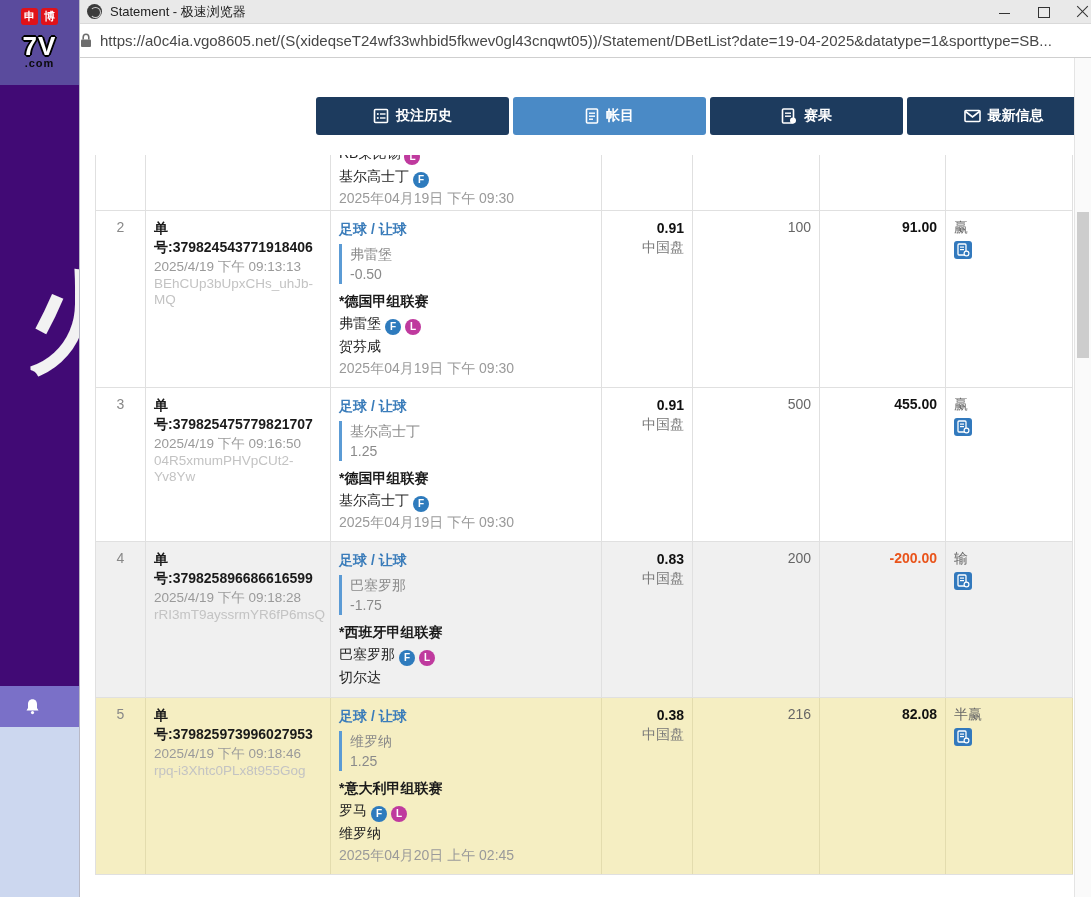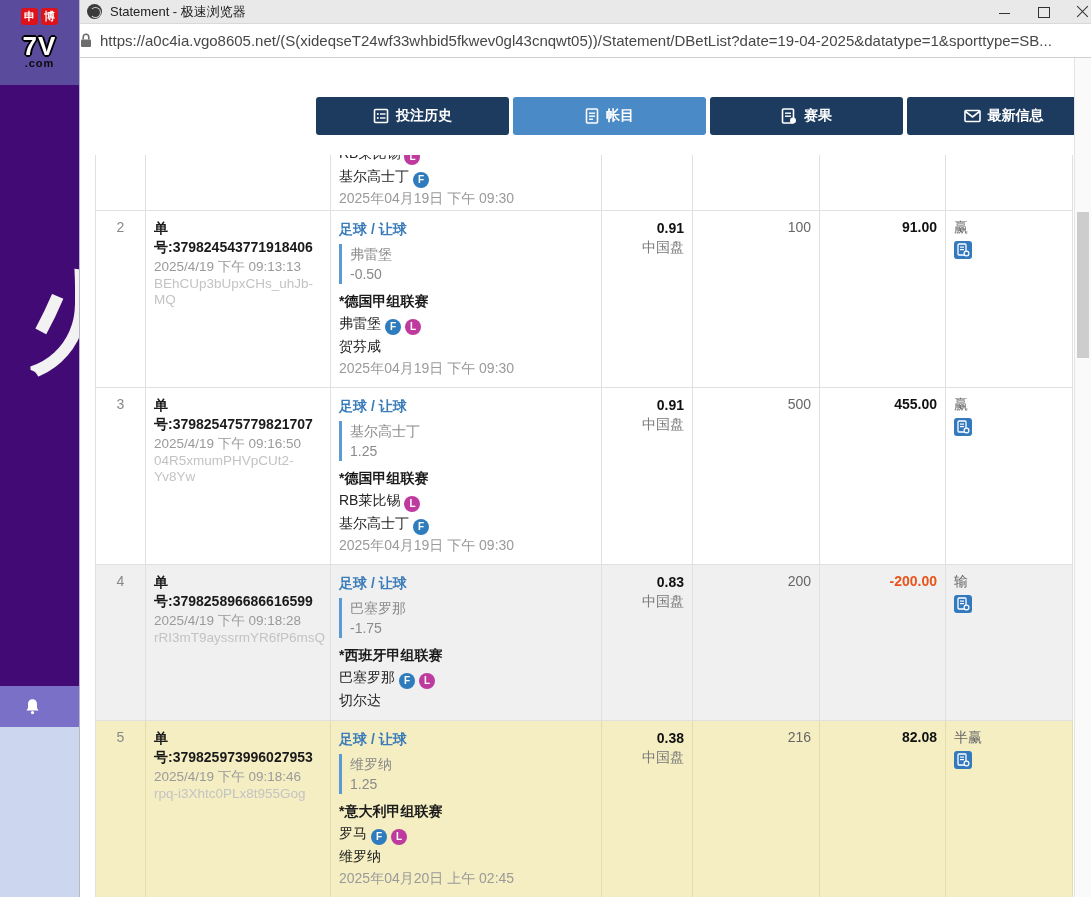--- a/index.html
+++ b/index.html
@@ -258,21 +258,20 @@
             <div class="placed">2025/4/19 下午 09:16:50</div>
             <div class="ref">04R5xmumPHVpCUt2-Yv8Yw</div>
           </div>
           <div class="c-details">
             <div class="bet-type">足球 / 让球</div>
             <div class="sel-block">
               <div>基尔高士丁</div>
               <div>1.25</div>
             </div>
             <div class="league">*德国甲组联赛</div>
-            <div class="team-line"><span>RB莱比锡</span><span class="badge l">L</span></div>
             <div class="team-line"><span>基尔高士丁</span><span class="badge f">F</span></div>
             <div class="match-time">2025年04月19日 下午 09:30</div>
           </div>
           <div class="c-odds">
             <div class="odds">0.91</div>
             <div class="odds-type">中国盘</div>
           </div>
           <div class="c-stake">500</div>
           <div class="c-win">455.00</div>
           <div class="c-status">

